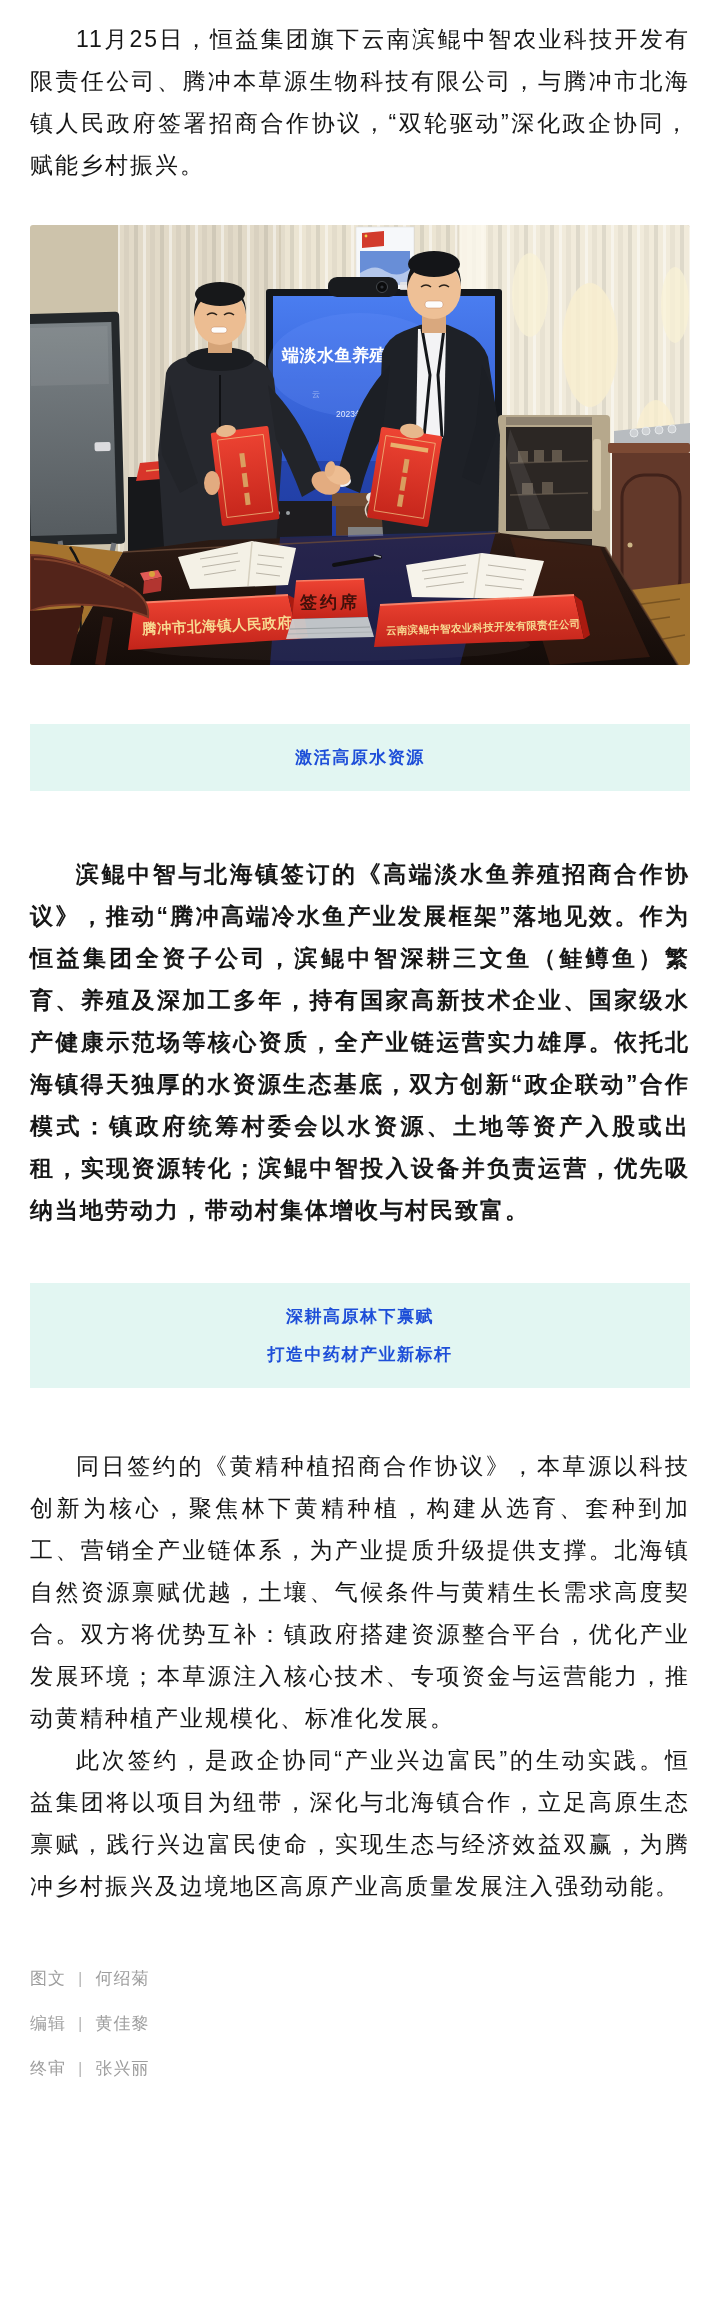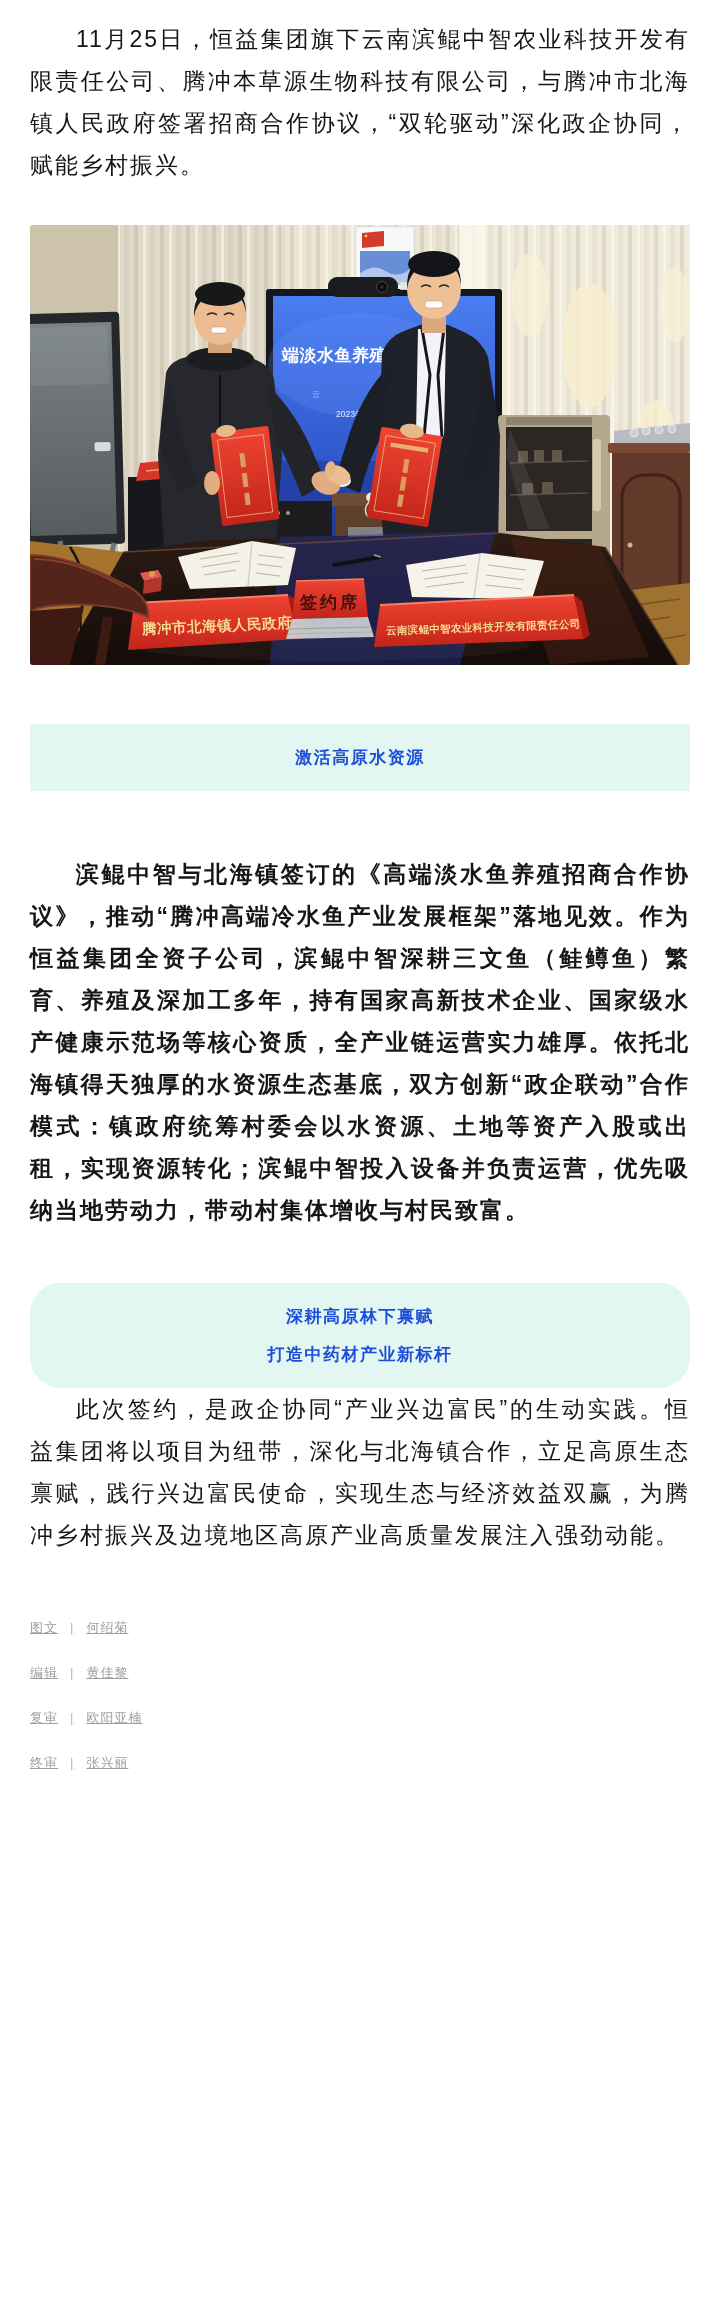--- a/index.html
+++ b/index.html
@@ -2,27 +2,27 @@
 <html><head>
 <meta charset="utf-8">
 <style>
   html,body{margin:0;padding:0;background:#ffffff;}
   body{width:720px;font-family:"Liberation Sans","DejaVu Sans",sans-serif;color:#161616;}
   .para{margin:0 30px;font-size:23px;line-height:42px;letter-spacing:2px;text-align:justify;text-indent:2em;word-break:break-all;}
   .para.first{padding-top:18px;}
   .photo-wrap{margin:39px 30px 0;width:660px;height:440px;border-radius:3px;overflow:hidden;position:relative;}
   .photo-wrap svg{display:block;}
   .teal-box{margin:59px 30px 0;background:#e2f6f2;padding:15px 0 14px;text-align:center;}
-  .teal-box.second{margin-top:52px;border-radius:31px;}
+  .teal-box.second{margin-top:52px;}
   .teal-line{color:#1d4ed8;font-size:17px;line-height:38px;font-weight:bold;letter-spacing:1.5px;}
   .p2{margin-top:62px;font-weight:bold;}
   .p3{margin-top:57px;}
   .p4{}
   .credits{margin:49px 30px 0;padding-bottom:35px;}
-  .credit-line{font-size:13px;line-height:45px;color:#9e9e9e;letter-spacing:1px;text-decoration:underline;}
+  .credit-line{font-size:17px;line-height:45px;color:#9e9e9e;letter-spacing:1px;}
   .credit-line .sep{color:#b9b9b9;margin:0 12px;}
 </style>
 </head>
 <body>
 
 <div>
 
   <p class="para first">11月25日，恒益集团旗下云南滨鲲中智农业科技开发有限责任公司、腾冲本草源生物科技有限公司，与腾冲市北海镇人民政府签署招商合作协议，“双轮驱动”深化政企协同，赋能乡村振兴。</p>
 
   <div class="photo-wrap">
@@ -300,31 +300,29 @@
     <div class="teal-line">激活高原水资源</div>
   </div>
 
   <p class="para p2">滨鲲中智与北海镇签订的《高端淡水鱼养殖招商合作协议》，推动“腾冲高端冷水鱼产业发展框架”落地见效。作为恒益集团全资子公司，滨鲲中智深耕三文鱼（鲑鳟鱼）繁育、养殖及深加工多年，持有国家高新技术企业、国家级水产健康示范场等核心资质，全产业链运营实力雄厚。依托北海镇得天独厚的水资源生态基底，双方创新“政企联动”合作模式：镇政府统筹村委会以水资源、土地等资产入股或出租，实现资源转化；滨鲲中智投入设备并负责运营，优先吸纳当地劳动力，带动村集体增收与村民致富。</p>
 
   <div class="teal-box second">
     <div class="teal-line">深耕高原林下禀赋</div>
     <div class="teal-line">打造中药材产业新标杆</div>
   </div>
 
+  <p class="para p3">同日签约的《黄精种植招商合作协议》，本草源以科技创新为核心，聚焦林下黄精种植，构建从选育、套种到加工、营销全产业链体系，为产业提质升级提供支撑。北海镇自然资源禀赋优越，土壤、气候条件与黄精生长需求高度契合。双方将优势互补：镇政府搭建资源整合平台，优化产业发展环境；本草源注入核心技术、专项资金与运营能力，推动黄精种植产业规模化、标准化发展。</p>
 
   <p class="para p4">此次签约，是政企协同“产业兴边富民”的生动实践。恒益集团将以项目为纽带，深化与北海镇合作，立足高原生态禀赋，践行兴边富民使命，实现生态与经济效益双赢，为腾冲乡村振兴及边境地区高原产业高质量发展注入强劲动能。</p>
 
   <div class="credits">
     <div class="credit-line">
       <span>图文</span><span class="sep">|</span><span>何绍菊</span>
     </div>
     <div class="credit-line">
       <span>编辑</span><span class="sep">|</span><span>黄佳黎</span>
     </div>
     <div class="credit-line">
-      <span>复审</span><span class="sep">|</span><span>欧阳亚楠</span>
-    </div>
-    <div class="credit-line">
       <span>终审</span><span class="sep">|</span><span>张兴丽</span>
     </div>
   </div>
 
 </div>
 
 </body></html>

